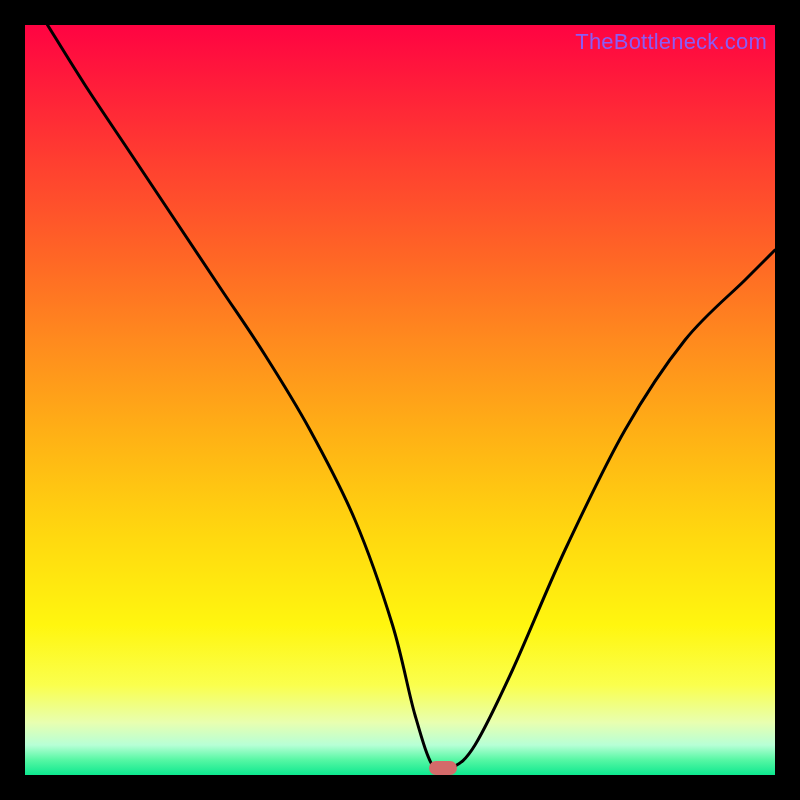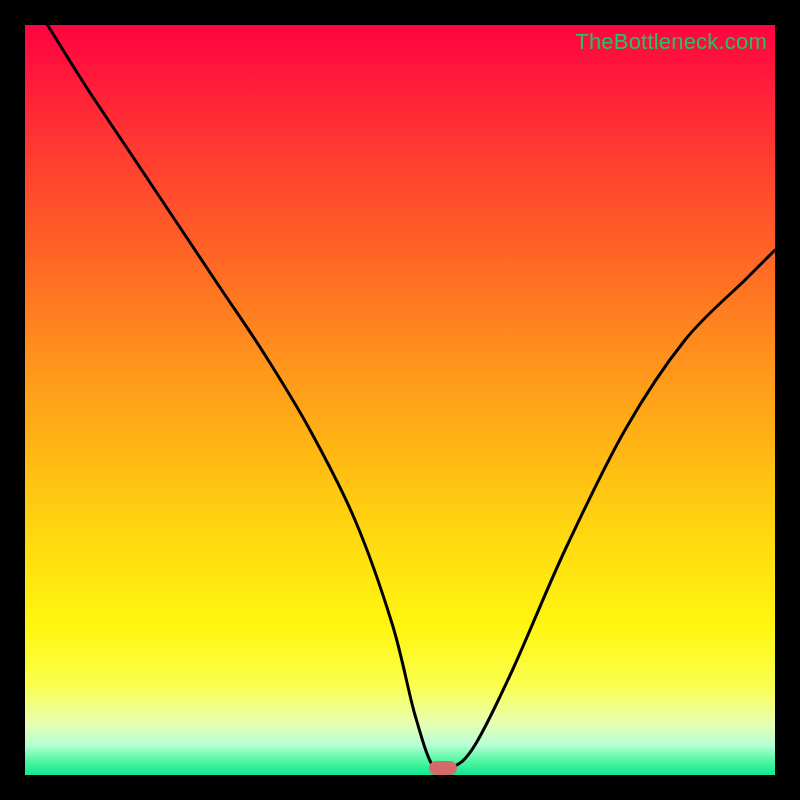--- a/index.html
+++ b/index.html
@@ -14,21 +14,21 @@
       #ff8a1e 42%,
       #ffb215 55%,
       #ffd80f 68%,
       #fff60f 80%,
       #faff4d 88%,
       #e8ffb0 93%,
       #b7ffd6 96%,
       #56f7a4 98%,
       #0de88f 100%);
   }
-  .watermark{position:absolute;top:4px;right:8px;color:#22c55e;font-size:22px;font-weight:400;letter-spacing:.2px}
+  .watermark{position:absolute;top:4px;right:8px;color:#8b5cf6;font-size:22px;font-weight:400;letter-spacing:.2px}
   svg.curve{position:absolute;inset:0;width:100%;height:100%}
   .curve path{fill:none;stroke:#000;stroke-width:3;stroke-linecap:round;stroke-linejoin:round}
   .nub{position:absolute;width:28px;height:14px;border-radius:7px;background:#d46a6a;transform:translate(-50%,-50%)}
 </style>
 </head>
 <body>
 
 <div class="frame">
   <div class="plot">
     <div class="grad"></div>

